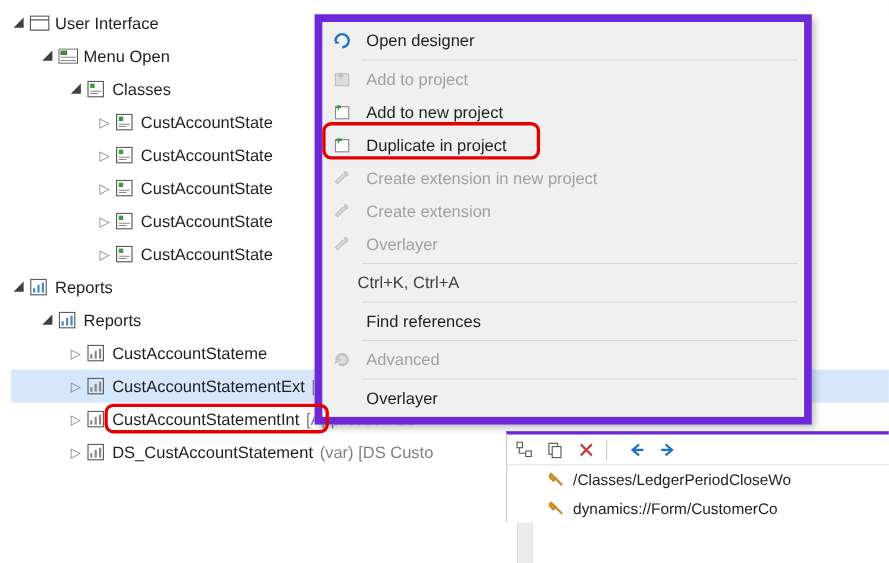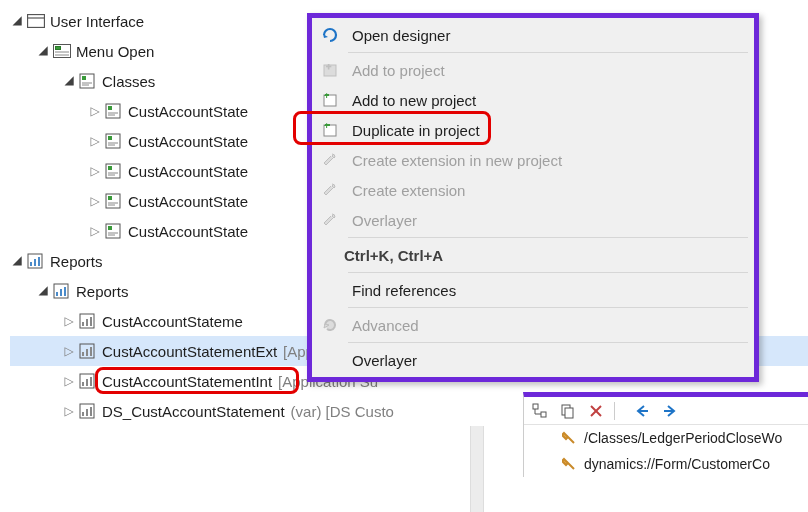--- a/index.html
+++ b/index.html
@@ -58,25 +58,25 @@
     border: 3px solid #e30000;
     border-radius: 8px;
     position: absolute;
     pointer-events: none;
     z-index: 30;
   }
 
   
   .ctxmenu {
     position: absolute;
-    left: 307px;
+    left: 286px;
     top: 13px;
     width: 452px;
     background: #f0f0f0;
-    border: 5px solid #6d28d9;
+    border: 7px solid #6d28d9;
     box-shadow: 3px 3px 6px rgba(0,0,0,0.25);
     z-index: 10;
     padding: 2px;
   }
   .menu-row {
     display: flex;
     align-items: center;
     height: 30px;
     padding: 0 2px;
   }
@@ -88,37 +88,36 @@
     justify-content: center;
     flex-shrink: 0;
   }
   .menu-row .mlabel {
     flex: 1;
     padding-left: 8px;
   }
   .menu-row .short {
     padding-right: 14px;
     color: #404040;
-    font-weight: bold;
   }
   .menu-row.disabled { color: #a0a0a0; }
   .menu-row.disabled svg * { stroke: #bfbfbf !important; fill: #dcdcdc !important; }
   .menu-sep {
     height: 1px;
     background: #d6d6d6;
     margin: 2px 4px 2px 34px;
   }
 
   
   .rpanel {
     position: absolute;
     right: 0;
     top: 392px;
-    width: 285px;
-    border-top: 5px solid #6d28d9;
+    width: 348px;
+    border-top: 3px solid #6d28d9;
     border-left: 1px solid #ccc;
     background: #fff;
     z-index: 2;
     font-size: 14px;
   }
   .rtoolbar {
     height: 28px;
     display: flex;
     align-items: center;
     gap: 8px;

